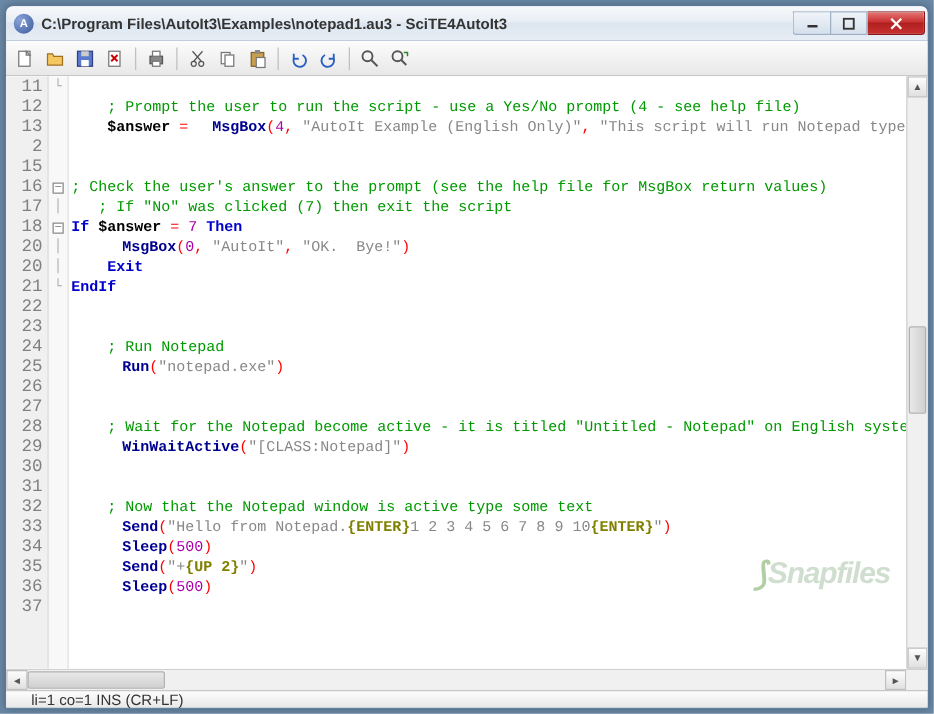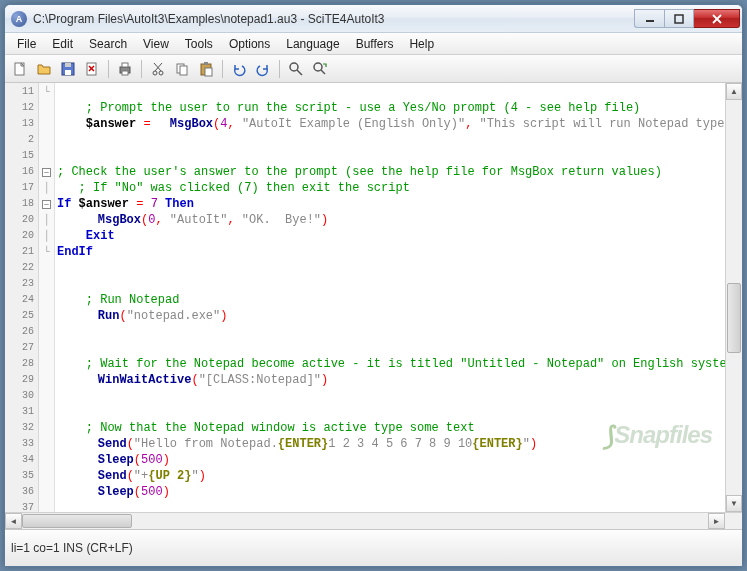--- a/index.html
+++ b/index.html
@@ -46,20 +46,21 @@
   font-size: 9px;
   font-weight: bold;
   color: #fff;
 }
 .title-text {
   flex: 1;
   font-size: 12px;
   color: #333;
   white-space: nowrap;
   overflow: hidden;
+  font-weight: bold;
 }
 .win-buttons { display: flex; gap: 0; }
 .win-btn {
   width: 30px; height: 19px;
   margin-left: 0;
   display: flex; align-items: center; justify-content: center;
   font-size: 11px;
 }
 .win-min, .win-max {
   background: linear-gradient(to bottom,#f0f4f9,#d5e0ec);
@@ -114,21 +115,21 @@
   display: flex;
   overflow: hidden;
   position: relative;
   background: #fff;
 }
 .gutter {
   width: 34px;
   background: #f0f0f0;
   border-right: 1px solid #d8d8d8;
   font-family: "Courier New", monospace;
-  font-size: 10px;
+  font-size: 14px;
   color: #808080;
   text-align: right;
   padding-top: 1px;
 }
 .gutter div { height: 16px; line-height: 16px; padding-right: 4px; }
 .fold-margin {
   width: 16px;
   background: #f8f8f8;
   border-right: 1px solid #e0e0e0;
   font-family: monospace;
@@ -206,26 +207,26 @@
 .hscroll-thumb {
   position: absolute;
   top: 1px; bottom: 1px;
   left: 0; width: 110px;
   background: linear-gradient(to bottom,#e8e8e8,#d0d0d0);
   border: 1px solid #b0b0b0;
   border-radius: 2px;
 }
 .hscroll-corner { width: 17px; background: #f0f0f0; }
 .statusbar {
-  height: 37px;
+  height: 14px;
   background: linear-gradient(to bottom,#fdfdfd,#e8e8e8);
   border-top: 1px solid #c8c8c8;
   display: flex;
   align-items: center;
-  padding: 0 6px;
+  padding: 0 20px;
   font-size: 12px;
   color: #333;
 }
 .watermark {
   position: absolute;
   right: 30px;
   bottom: 60px;
   font-size: 24px;
   font-weight: bold;
   font-style: italic;
@@ -263,31 +264,20 @@
       </div>
       <div class="win-btn win-close">
         <svg width="10" height="10">
             <line x1="1" y1="1" x2="9" y2="9" stroke="#fff" stroke-width="1.8"></line>
             <line x1="9" y1="1" x2="1" y2="9" stroke="#fff" stroke-width="1.8"></line>
           </svg>
       </div>
     </div>
   </div>
 
-  <div class="menubar" id="menubar">
-      <div class="menu-item">File</div>
-      <div class="menu-item">Edit</div>
-      <div class="menu-item">Search</div>
-      <div class="menu-item">View</div>
-      <div class="menu-item">Tools</div>
-      <div class="menu-item">Options</div>
-      <div class="menu-item">Language</div>
-      <div class="menu-item">Buffers</div>
-      <div class="menu-item">Help</div>
-    </div>
 
   <div class="toolbar" id="toolbar">
       <div class="tb-btn">
         <span>
           <svg width="16" height="16">
             <rect x="3" y="2" width="9" height="12" fill="#fff" stroke="#777"></rect>
             <path d="M9 2 L12 5 L9 5 Z" fill="#ddd" stroke="#777"></path>
           </svg>
         </span>
       </div>

